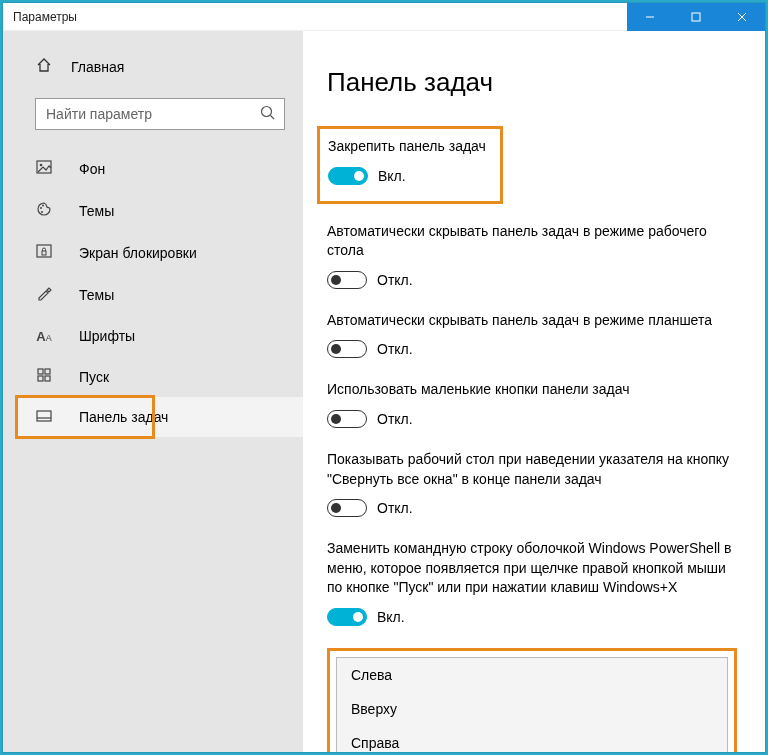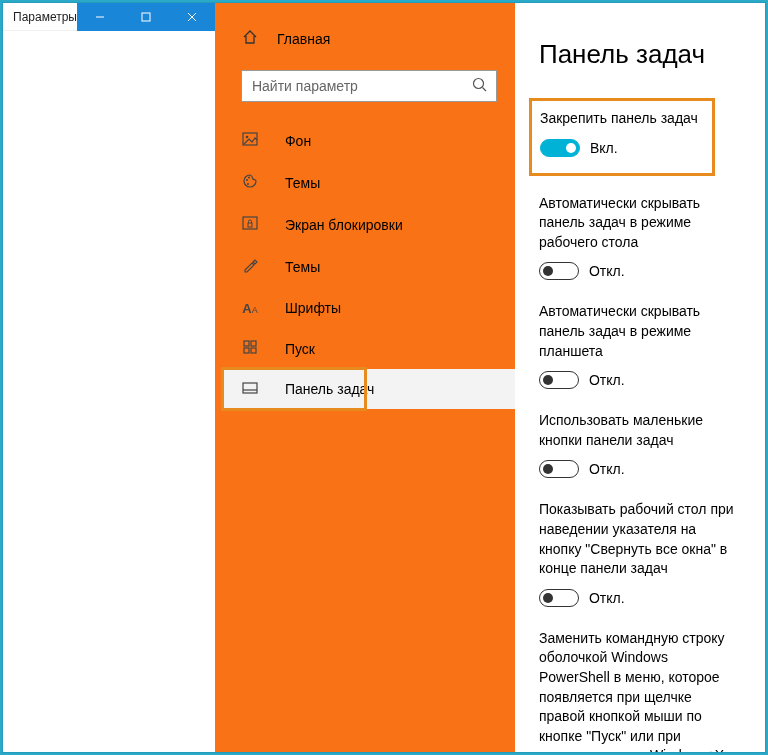--- a/index.html
+++ b/index.html
@@ -11,21 +11,21 @@
     width: 768px;
     height: 755px;
     overflow: hidden;
     padding: 3px;
   }
   .window {
     width: 762px;
     height: 749px;
     background: #fff;
     display: flex;
-    flex-direction: row;
+    flex-direction: column;
     box-shadow: 0 0 0 1px rgba(0,0,0,0.08);
   }
   .titlebar {
     height: 28px;
     display: flex;
     align-items: center;
     background: #fff;
     border-bottom: 1px solid #f0f0f0;
   }
   .titlebar .title {
@@ -44,22 +44,22 @@
     color: #fff;
   }
   .win-btn.close { background: #1a86d8; }
   .content {
     flex: 1;
     display: flex;
     overflow: hidden;
   }
   .sidebar {
     width: 300px;
-    padding: 18px 0 0 8px;
-    background: #f97316;
+    padding: 18px 0 0 14px;
+    background: #e5e5e5;
   }
   .home-row {
     display: flex;
     align-items: center;
     padding: 8px 18px;
     gap: 18px;
     margin-bottom: 14px;
   }
   .home-row .icon { width: 18px; text-align: center; color: #333; }
   .search {

